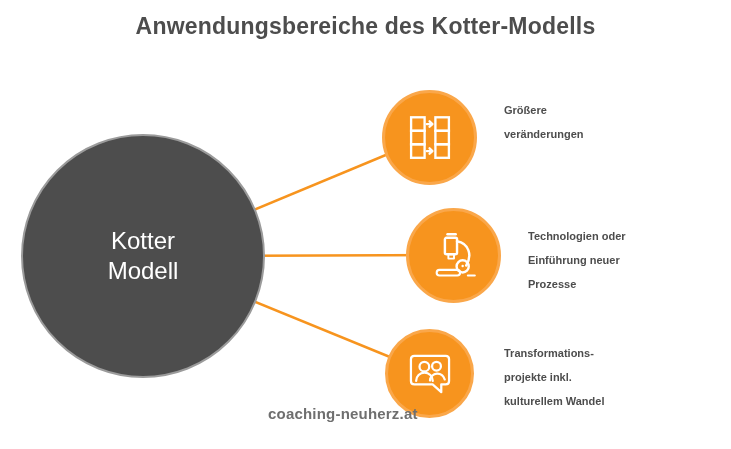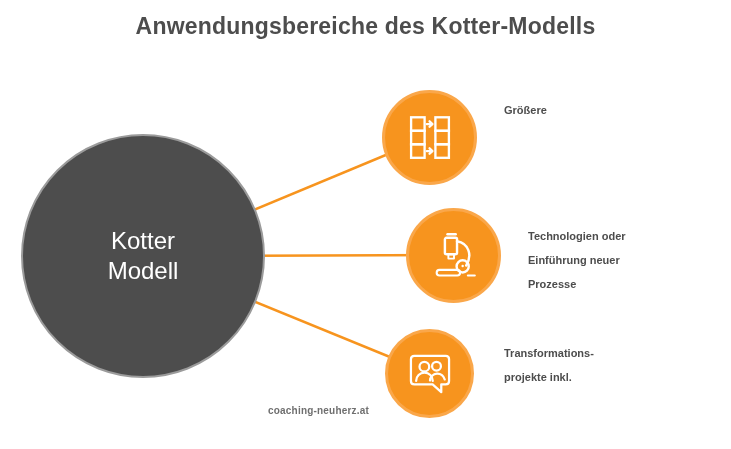--- a/index.html
+++ b/index.html
@@ -43,21 +43,21 @@
   .item-icon{display:block;}
   .label{
     position:absolute;color:var(--text-gray);
     font-size:11px;line-height:24px;font-weight:bold;text-align:left;
   }
   .label-1{left:504px;top:98px;}
   .label-2{left:528px;top:224px;}
   .label-3{left:504px;top:341px;}
   .watermark{
     position:absolute;left:268px;top:405px;
-    font-size:10px;font-weight:bold;color:var(--watermark-gray);letter-spacing:0.2px;
+    font-size:15px;font-weight:bold;color:var(--watermark-gray);letter-spacing:0.2px;
   }
 </style>
 </head>
 <body>
 
 <div class="canvas">
 
   <h1 class="title">Anwendungsbereiche des Kotter-Modells</h1>
 
   <svg class="connectors" width="731" height="449" viewBox="0 0 731 449">
@@ -82,20 +82,21 @@
         <rect x="36" y="7" width="15" height="15"></rect>
         <rect x="36" y="22" width="15" height="15"></rect>
         <rect x="36" y="37" width="15" height="15"></rect>
         <path d="M26.5 14.5 h5.5 M29.5 11.5 l3.2 3 l-3.2 3" stroke-linecap="round" stroke-linejoin="round"></path>
         <path d="M26.5 44.5 h5.5 M29.5 41.5 l3.2 3 l-3.2 3" stroke-linecap="round" stroke-linejoin="round"></path>
       </g>
     </svg>
   </div>
   <div class="label label-1">
     <div>Größere</div>
+    <div>veränderungen</div>
   </div>
 
   <div class="item-circle item-circle-2">
     <svg class="item-icon" width="52" height="52" viewBox="0 0 60 60">
       <g fill="none" stroke="#ffffff" stroke-width="2.8" stroke-linecap="round" stroke-linejoin="round">
         <path d="M22.5 5 h9.5"></path>
         <rect x="19.5" y="9" width="14" height="19" rx="1.8"></rect>
         <rect x="23.5" y="28" width="6.5" height="5" stroke-width="2.2"></rect>
         <path d="M33.5 13 C 47 15.5, 51.5 29, 44 41"></path>
         <circle cx="40" cy="42" r="7"></circle>
@@ -118,17 +119,18 @@
         <circle cx="23.5" cy="21.5" r="5.6"></circle>
         <path d="M14 38 a9.6 9.6 0 0 1 19.2 0"></path>
         <circle cx="37.5" cy="21" r="5.1"></circle>
         <path d="M30 37.5 a8.6 8.6 0 0 1 17 -1.2"></path>
       </g>
     </svg>
   </div>
   <div class="label label-3">
     <div>Transformations-</div>
     <div>projekte inkl.</div>
+    <div>kulturellem Wandel</div>
   </div>
 
   <div class="watermark">coaching-neuherz.at</div>
 
 </div>
 
 </body></html>

